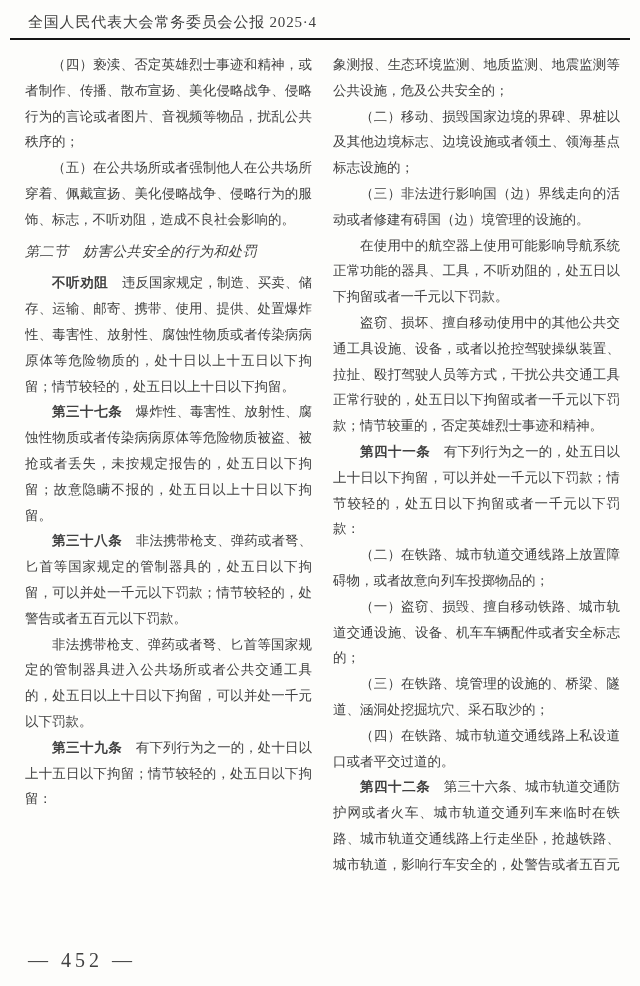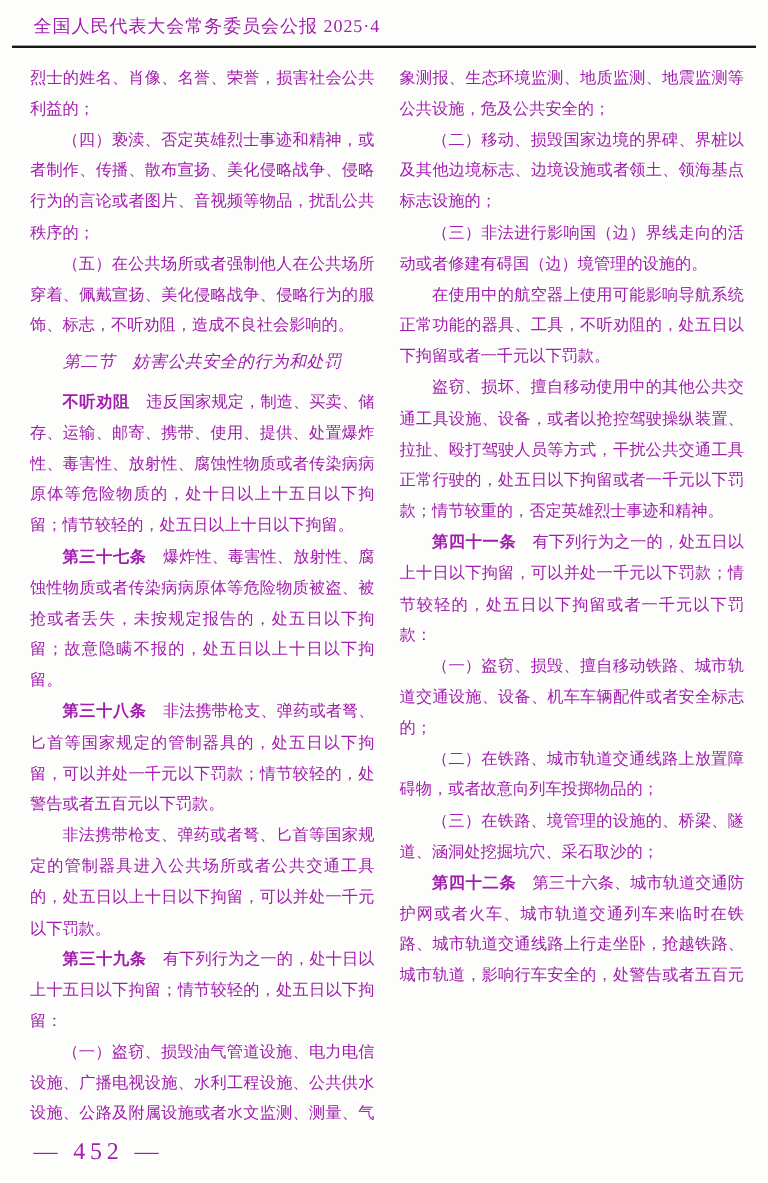--- a/index.html
+++ b/index.html
@@ -6,21 +6,21 @@
     margin: 0;
     padding: 0;
     background: #e8e8e8;
   }
   .page {
     position: relative;
     width: 640px;
     height: 986px;
     margin: 0 auto;
     background: #fdfdfb;
-    color: #a21caf;
+    color: #404040;
     font-family: "Liberation Serif", "DejaVu Serif", serif;
     box-sizing: border-box;
     overflow: hidden;
   }
   .running-head {
     padding: 13px 0 0 28px;
     font-size: 15px;
     letter-spacing: 0.8px;
     white-space: nowrap;
   }
@@ -54,21 +54,21 @@
   }
   p.cut {
     text-align-last: justify;
   }
   .section-heading {
     margin: 6px 0;
     font-size: 14px;
     line-height: 25.8px;
     font-weight: 500;
     font-style: italic;
-    text-align: center;
+    text-align: left;
     letter-spacing: 0.5px;
     font-family: "Liberation Serif", "DejaVu Serif", serif;
   }
   .article-lead {
     font-family: "Liberation Sans", "DejaVu Sans", sans-serif;
     font-weight: bold;
     letter-spacing: 0.5px;
   }
   .page-footer {
     position: absolute;
@@ -80,39 +80,38 @@
 </style>
 </head>
 <body>
 
 <div class="page">
   <div class="running-head">全国人民代表大会常务委员会公报 2025·4</div>
   <hr class="head-rule">
 
   <div class="content">
     <div class="col left" id="col-left">
-        <p class="block cont"><span>烈士的姓名、肖像、名誉、荣誉，损害社会公共利益的；</span></p>
         <p class="block indent"><span>（四）亵渎、否定英雄烈士事迹和精神，或者制作、传播、散布宣扬、美化侵略战争、侵略行为的言论或者图片、音视频等物品，扰乱公共秩序的；</span></p>
         <p class="block indent"><span>（五）在公共场所或者强制他人在公共场所穿着、佩戴宣扬、美化侵略战争、侵略行为的服饰、标志，不听劝阻，造成不良社会影响的。</span></p>
         <h3 class="section-heading">第二节　妨害公共安全的行为和处罚</h3>
         <p class="block indent"><b class="article-lead">不听劝阻</b><span>　违反国家规定，制造、买卖、储存、运输、邮寄、携带、使用、提供、处置爆炸性、毒害性、放射性、腐蚀性物质或者传染病病原体等危险物质的，处十日以上十五日以下拘留；情节较轻的，处五日以上十日以下拘留。</span></p>
         <p class="block indent"><b class="article-lead">第三十七条</b><span>　爆炸性、毒害性、放射性、腐蚀性物质或者传染病病原体等危险物质被盗、被抢或者丢失，未按规定报告的，处五日以下拘留；故意隐瞒不报的，处五日以上十日以下拘留。</span></p>
         <p class="block indent"><b class="article-lead">第三十八条</b><span>　非法携带枪支、弹药或者弩、匕首等国家规定的管制器具的，处五日以下拘留，可以并处一千元以下罚款；情节较轻的，处警告或者五百元以下罚款。</span></p>
         <p class="block indent"><span>非法携带枪支、弹药或者弩、匕首等国家规定的管制器具进入公共场所或者公共交通工具的，处五日以上十日以下拘留，可以并处一千元以下罚款。</span></p>
         <p class="block indent"><b class="article-lead">第三十九条</b><span>　有下列行为之一的，处十日以上十五日以下拘留；情节较轻的，处五日以下拘留：</span></p>
-        <p class="block indent cut"><span>（一）盗窃、损毁油气管道设施、电力电信设施、广播电视设施、水利工程设施、公共供水设施、公路及附属设施或者水文监测、测量、气</span></p>
       </div>
     <div class="col right" id="col-right">
         <p class="block cont"><span>象测报、生态环境监测、地质监测、地震监测等公共设施，危及公共安全的；</span></p>
         <p class="block indent"><span>（二）移动、损毁国家边境的界碑、界桩以及其他边境标志、边境设施或者领土、领海基点标志设施的；</span></p>
         <p class="block indent"><span>（三）非法进行影响国（边）界线走向的活动或者修建有碍国（边）境管理的设施的。</span></p>
         <p class="block indent"><span>在使用中的航空器上使用可能影响导航系统正常功能的器具、工具，不听劝阻的，处五日以下拘留或者一千元以下罚款。</span></p>
         <p class="block indent"><span>盗窃、损坏、擅自移动使用中的其他公共交通工具设施、设备，或者以抢控驾驶操纵装置、拉扯、殴打驾驶人员等方式，干扰公共交通工具正常行驶的，处五日以下拘留或者一千元以下罚款；情节较重的，否定英雄烈士事迹和精神。</span></p>
         <p class="block indent"><b class="article-lead">第四十一条</b><span>　有下列行为之一的，处五日以上十日以下拘留，可以并处一千元以下罚款；情节较轻的，处五日以下拘留或者一千元以下罚款：</span></p>
+        <p class="block indent"><span>（二）在铁路、城市轨道交通线路上放置障碍物，或者故意向列车投掷物品的；</span></p>
         <p class="block indent"><span>（一）盗窃、损毁、擅自移动铁路、城市轨道交通设施、设备、机车车辆配件或者安全标志的；</span></p>
-        <p class="block indent"><span>（二）在铁路、城市轨道交通线路上放置障碍物，或者故意向列车投掷物品的；</span></p>
         <p class="block indent"><span>（三）在铁路、境管理的设施的、桥梁、隧道、涵洞处挖掘坑穴、采石取沙的；</span></p>
+        <p class="block indent"><span>（四）在铁路、城市轨道交通线路上私设道口或者平交过道的。</span></p>
         <p class="block indent cut"><b class="article-lead">第四十二条</b><span>　第三十六条、城市轨道交通防护网或者火车、城市轨道交通列车来临时在铁路、城市轨道交通线路上行走坐卧，抢越铁路、城市轨道，影响行车安全的，处警告或者五百元</span></p>
       </div>
   </div>
 
   <div class="page-footer">— 452 —</div>
 </div>
 
 </body></html>

